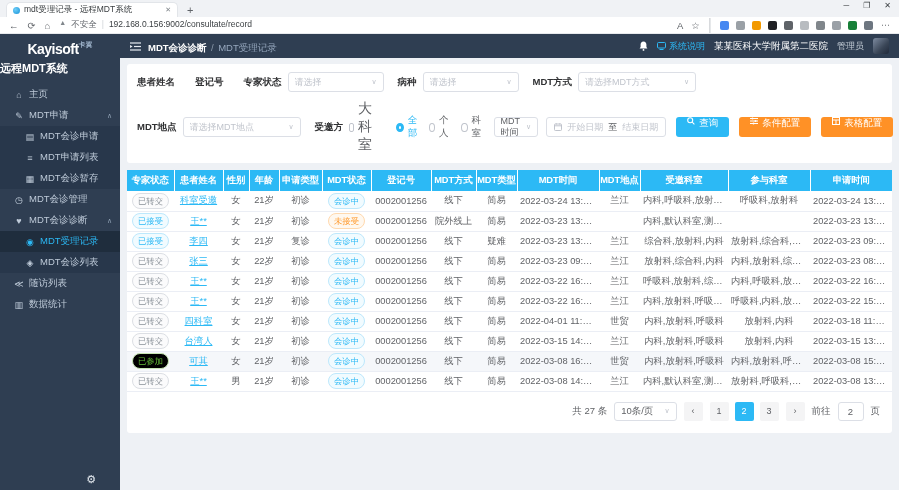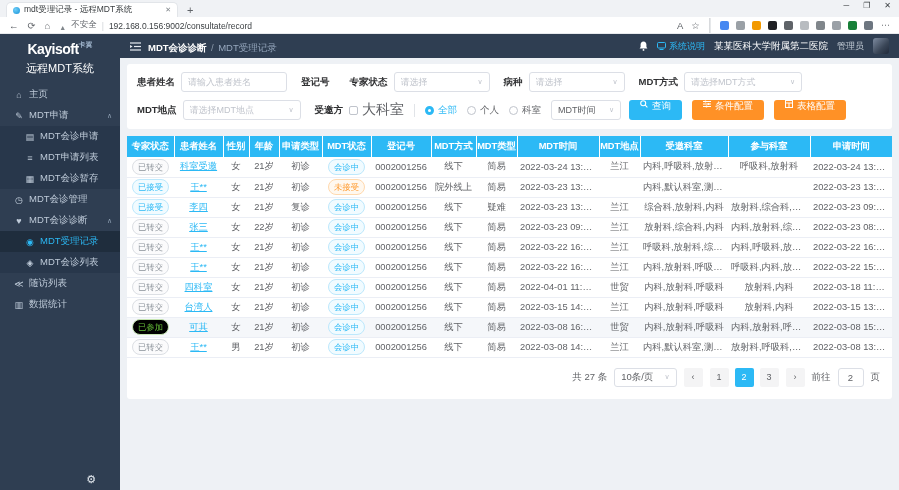--- a/index.html
+++ b/index.html
@@ -12,34 +12,34 @@
   
   .tabstrip{height:17px;background:#f0f2f5;display:flex;align-items:flex-end;padding-left:6px;position:relative;flex-shrink:0}
   .tab{height:15px;background:#fff;border:1px solid #e2e5e9;border-bottom:none;border-radius:5px 5px 0 0;display:flex;align-items:center;gap:4px;padding:0 6px;width:172px;font-size:8.5px;color:#3c4043}
   .tab-title{flex:1;white-space:nowrap;overflow:hidden;text-overflow:ellipsis}
   .favicon{width:7px;height:7px;border-radius:50%;background:radial-gradient(circle at 35% 35%,#6ecef8,#1892d8);flex-shrink:0}
   .tab-close{color:#80868b;font-size:7px;cursor:pointer}
   .newtab{margin-left:9px;color:#5f6368;font-size:11px;line-height:14px;cursor:pointer}
   .wincontrols{position:absolute;right:8px;top:1px;display:flex;gap:14px;font-size:8px;color:#3c4043}
   .addressbar{height:17px;background:#fff;display:flex;align-items:center;padding:0 9px;gap:9px;border-bottom:1px solid #e8eaed;flex-shrink:0}
   .nav-ic{color:#5f6368;font-size:9.5px;cursor:pointer}
-  .urlbox{display:flex;align-items:flex-end;gap:5px;font-size:8.5px;color:#5f6368}
+  .urlbox{display:flex;align-items:flex-start;gap:5px;font-size:8.5px;color:#5f6368}
   .warn-ic{color:#80868b;font-size:7px}
   .url-sep{color:#d0d3d7}
   .url-text{color:#3c4043}
   .addr-right{margin-left:auto;display:flex;align-items:center;gap:8px}
   .ext{width:9px;height:9px;border-radius:2px;flex-shrink:0}
   .more-ic{color:#5f6368;font-size:9px}
   
   .shell{flex:1;display:flex;min-height:0}
   .sidebar{width:120px;background:var(--sidebar-bg);color:#bfcbd9;position:relative;flex-shrink:0}
   .logo-row{padding:6px 4px 1px;text-align:center;color:#fff;white-space:nowrap}
   .logo-main{font-weight:bold;font-size:14px;letter-spacing:-.5px}
   .logo-tag{font-size:7px;color:#cfe6ff;vertical-align:top}
-  .sysname{text-align:center;color:#fff;font-size:11px;padding:2px 0 8px;font-weight:normal}
+  .sysname{text-align:left;color:#fff;font-size:11px;padding:2px 0 8px;font-weight:bold}
   .menu-item{display:flex;align-items:center;height:21px;font-size:9.5px;cursor:pointer;padding-left:13px;position:relative;white-space:nowrap}
   .menu-item.lv2{padding-left:24px;background:var(--submenu-bg)}
   .menu-item.active{background:var(--active-bg);color:var(--cyan)}
   .mi-icon{width:12px;margin-right:4px;font-size:9px;text-align:center;flex-shrink:0}
   .mi-chevron{position:absolute;right:8px;font-size:7px;color:#8fa0b3}
   .side-gear{position:absolute;bottom:4px;right:24px;color:#e3e8ee;font-size:11px;cursor:pointer}
   .rightcol{flex:1;display:flex;flex-direction:column;min-width:0}
   .appheader{height:24px;background:var(--sidebar-bg);display:flex;align-items:center;padding:0 10px;gap:7px;color:#fff;flex-shrink:0}
   .collapse-ic{color:#e6ebf1}
   .crumb-parent{font-size:9.5px;font-weight:bold;color:#fff}
@@ -240,23 +240,20 @@
           <span class="avatar"></span>
         </div>
       </header>
 
       <main class="main">
 
         <section class="card search-card">
           <div class="frow">
             <div class="fgroup">
               <span class="flabel">患者姓名</span>
-              <div class="finput" style="width:106px">
-                  <span class="ph">请输入患者姓名</span>
-                </div>
             </div>
             <div class="fgroup">
               <span class="flabel">登记号</span>
             </div>
             <div class="fgroup">
               <span class="flabel">专家状态</span>
               <div class="fselect" style="width:96px">
                   <span class="ph">请选择</span>
                   <span class="chev">∨</span>
                 </div>
@@ -301,20 +298,33 @@
                 </span>
                 <span class="radio">
                   <span class="rdot"></span>
                   <span class="rlabel">科室</span>
                 </span>
               </span>
             <div class="fselect" style="width:70px;margin-right:8px">
                 <span style="color:#606266">MDT时间</span>
                 <span class="chev">∨</span>
               </div>
+            <div class="datebox">
+              <span>
+                  <svg width="8" height="8" viewBox="0 0 8 8">
+                    <rect x="0.5" y="1" width="7" height="6.5" rx="0.8" fill="none" stroke="#c0c4cc"></rect>
+                    <line x1="0.5" y1="2.8" x2="7.5" y2="2.8" stroke="#c0c4cc"></line>
+                    <line x1="2.2" y1="0.2" x2="2.2" y2="1.6" stroke="#c0c4cc"></line>
+                    <line x1="5.8" y1="0.2" x2="5.8" y2="1.6" stroke="#c0c4cc"></line>
+                  </svg>
+                </span>
+              <span class="ph">开始日期</span>
+              <span class="date-to">至</span>
+              <span class="ph">结束日期</span>
+            </div>
             <button class="btn btn-cyan">
               <span>
                   <svg width="8" height="8" viewBox="0 0 8 8">
                     <circle cx="3.2" cy="3.2" r="2.5" fill="none" stroke="#fff" stroke-width="1.1"></circle>
                     <line x1="5.2" y1="5.2" x2="7.4" y2="7.4" stroke="#fff" stroke-width="1.1"></line>
                   </svg>
                 </span>
               <span>查询</span>
             </button>
             <button class="btn btn-orange">

